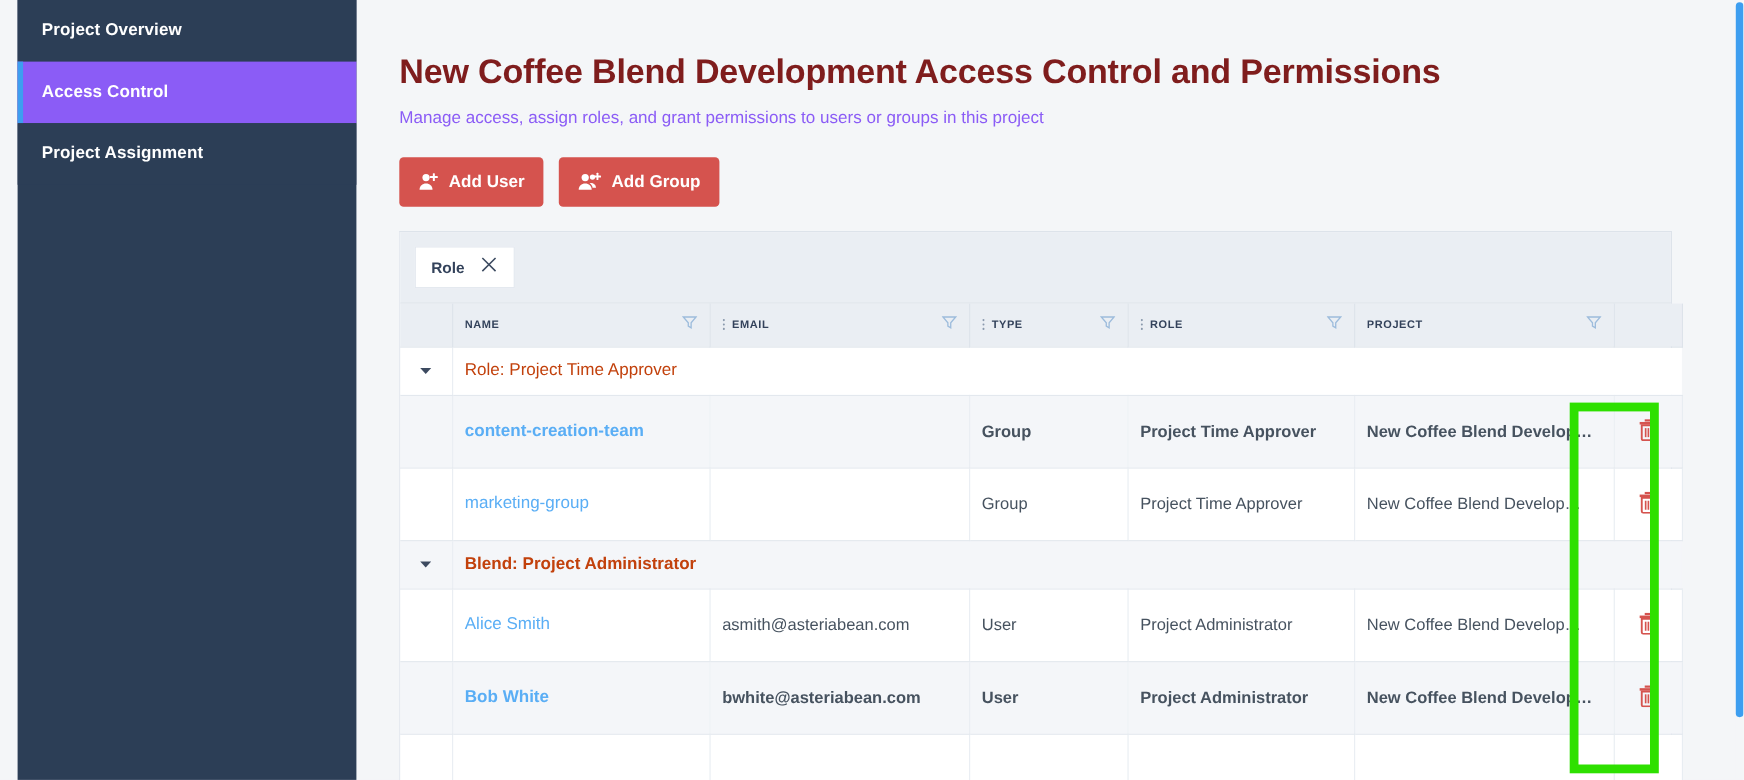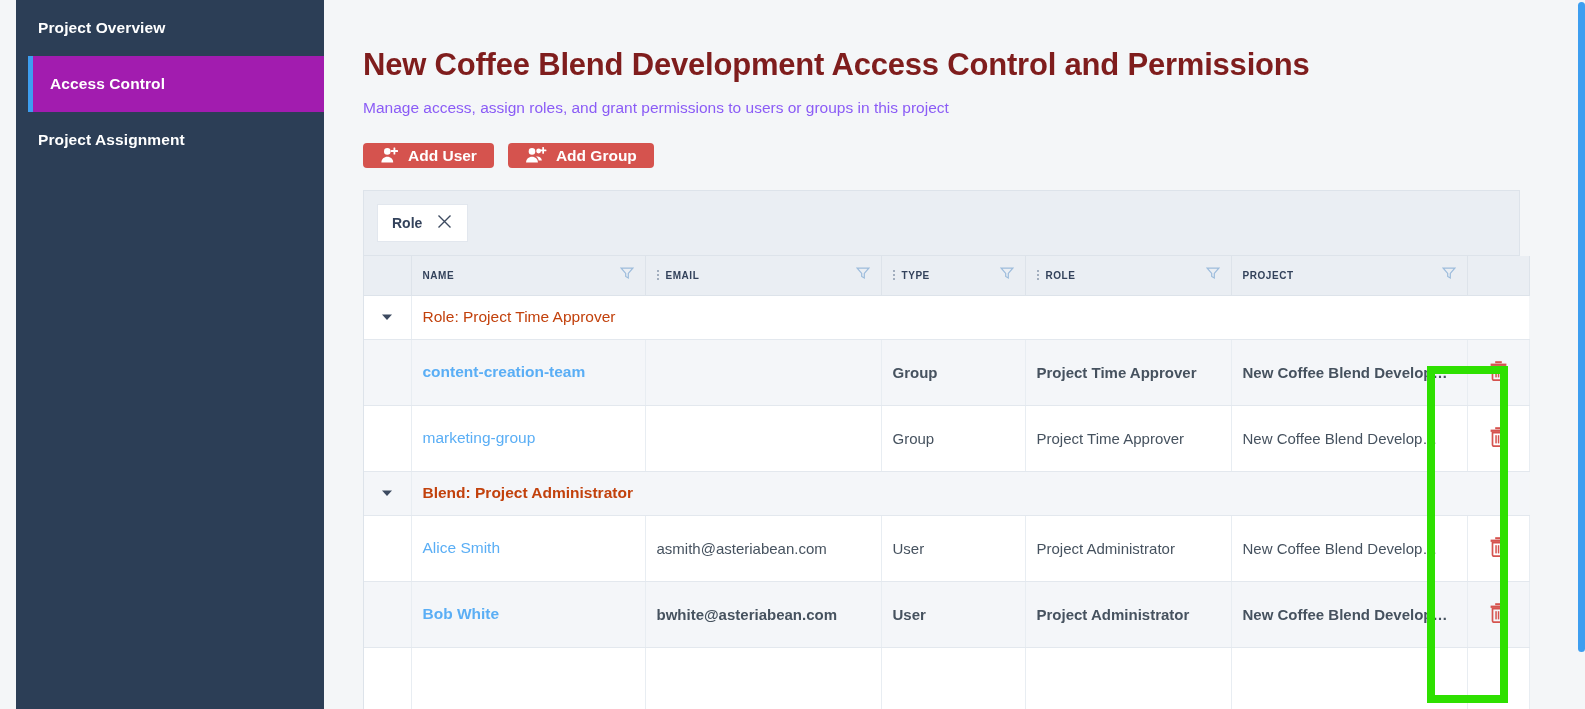--- a/index.html
+++ b/index.html
@@ -37,22 +37,21 @@
     align-items: center;
     padding-left: 22px;
     color: #ffffff;
     font-size: 15.5px;
     font-weight: bold;
     letter-spacing: 0.1px;
     cursor: pointer;
     background: #2c3e56;
   }
   .sb-item.active {
-    background: #a21caf;
-    margin-left: 12px;
+    background: #8b5cf6;
   }
   .sb-accent {
     position: absolute;
     left: 0; top: 0;
     width: 5px;
     height: 100%;
     background: #3d9ef0;
   }
   .sb-item:not(.active) .sb-accent { display: none; }
 
@@ -79,21 +78,21 @@
     color: #8b5cf6;
   }
 
   
   .btn-row {
     margin-top: 26px;
     display: flex;
     gap: 14px;
   }
   .btn {
-    height: 25px;
+    height: 45px;
     background: #d5534e;
     border: none;
     border-radius: 4px;
     color: #fff;
     font-family: "Liberation Sans", sans-serif;
     font-size: 15.5px;
     font-weight: bold;
     display: inline-flex;
     align-items: center;
     gap: 9px;

